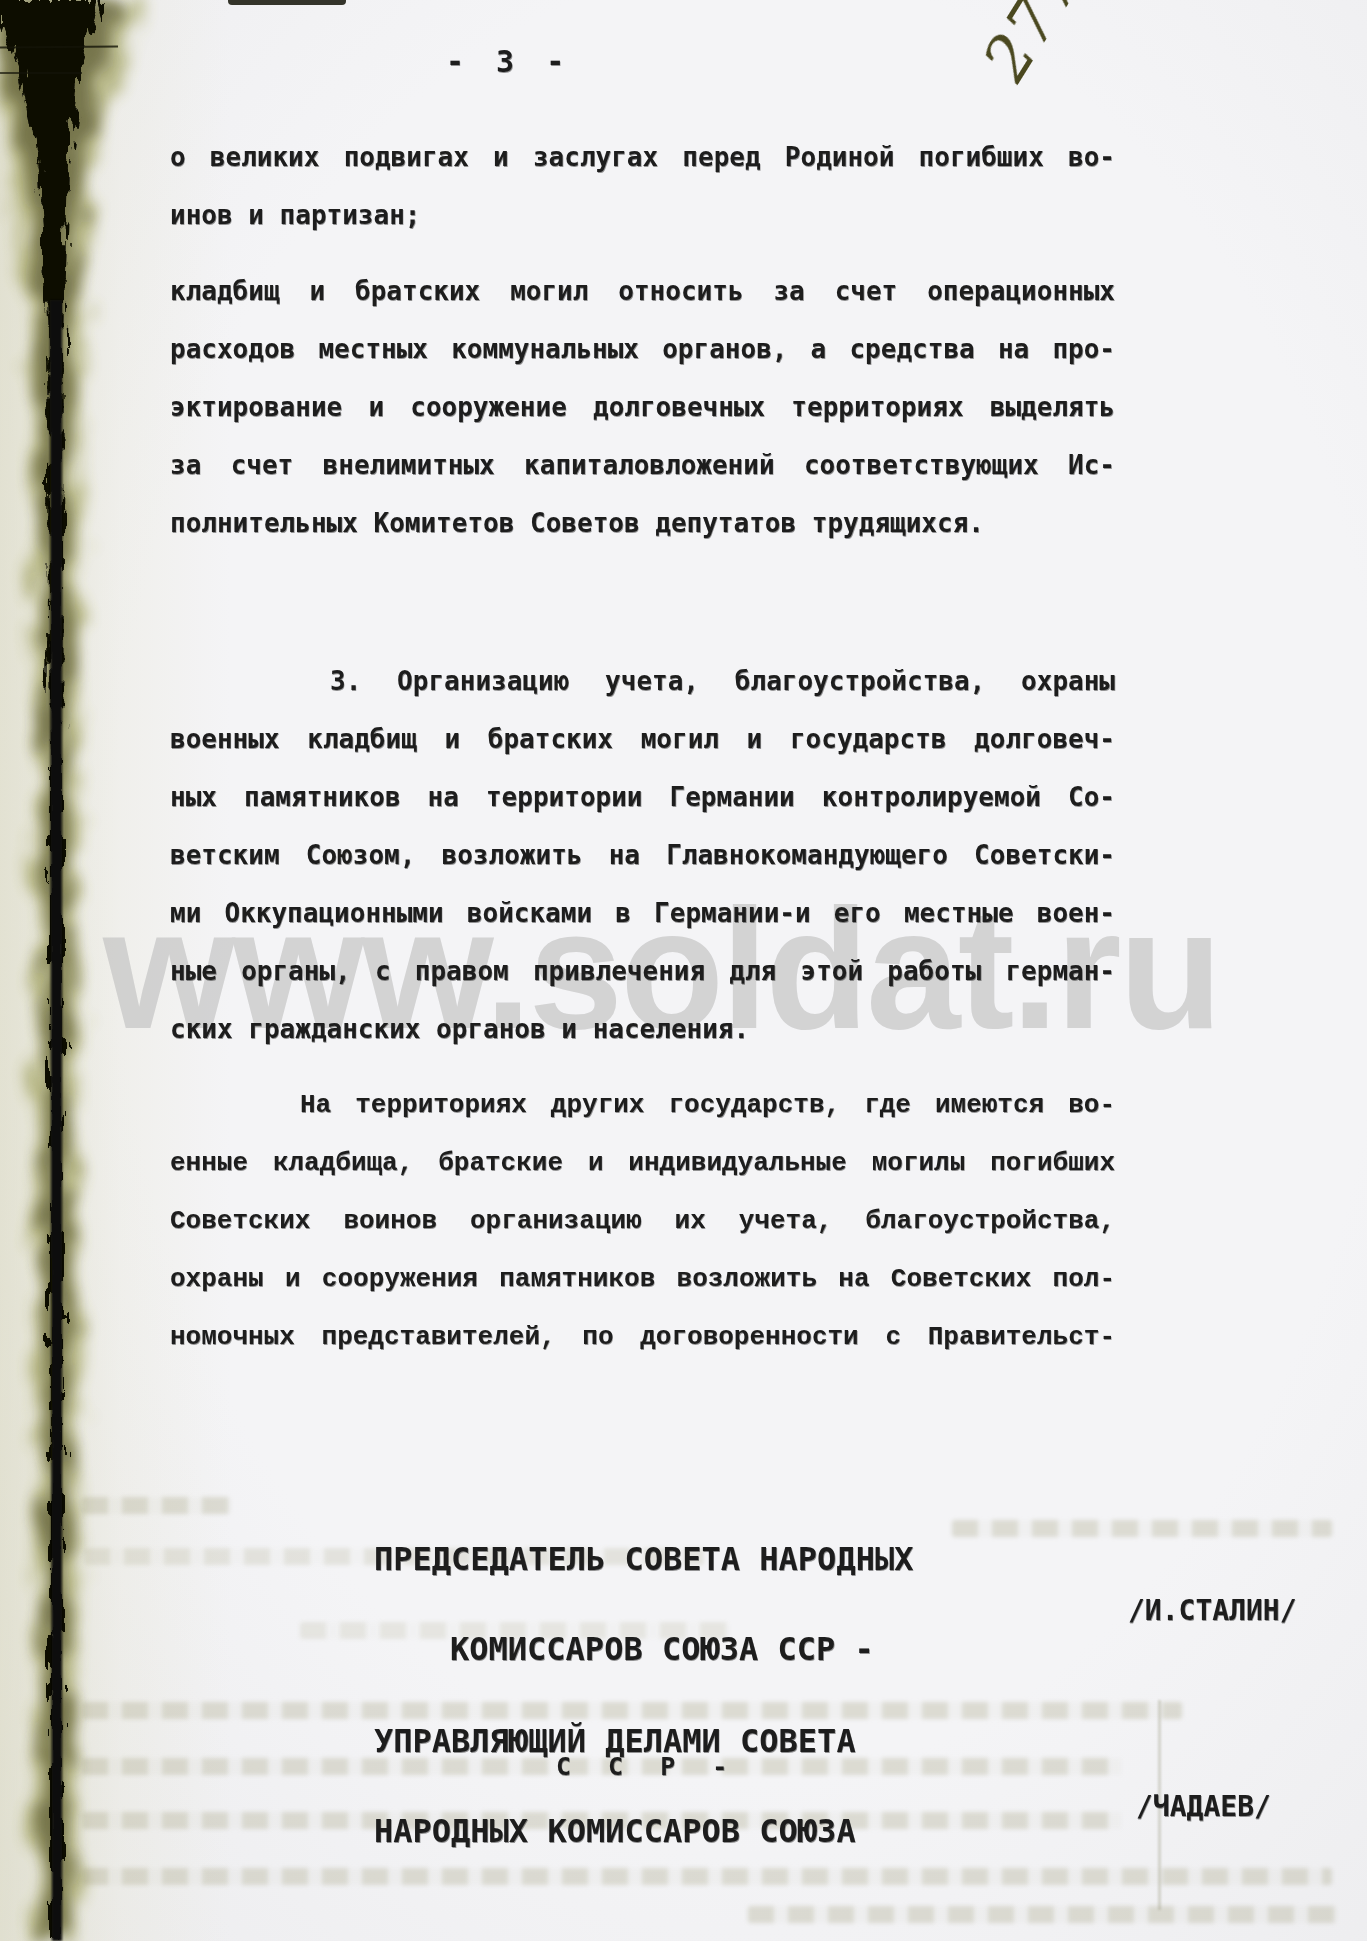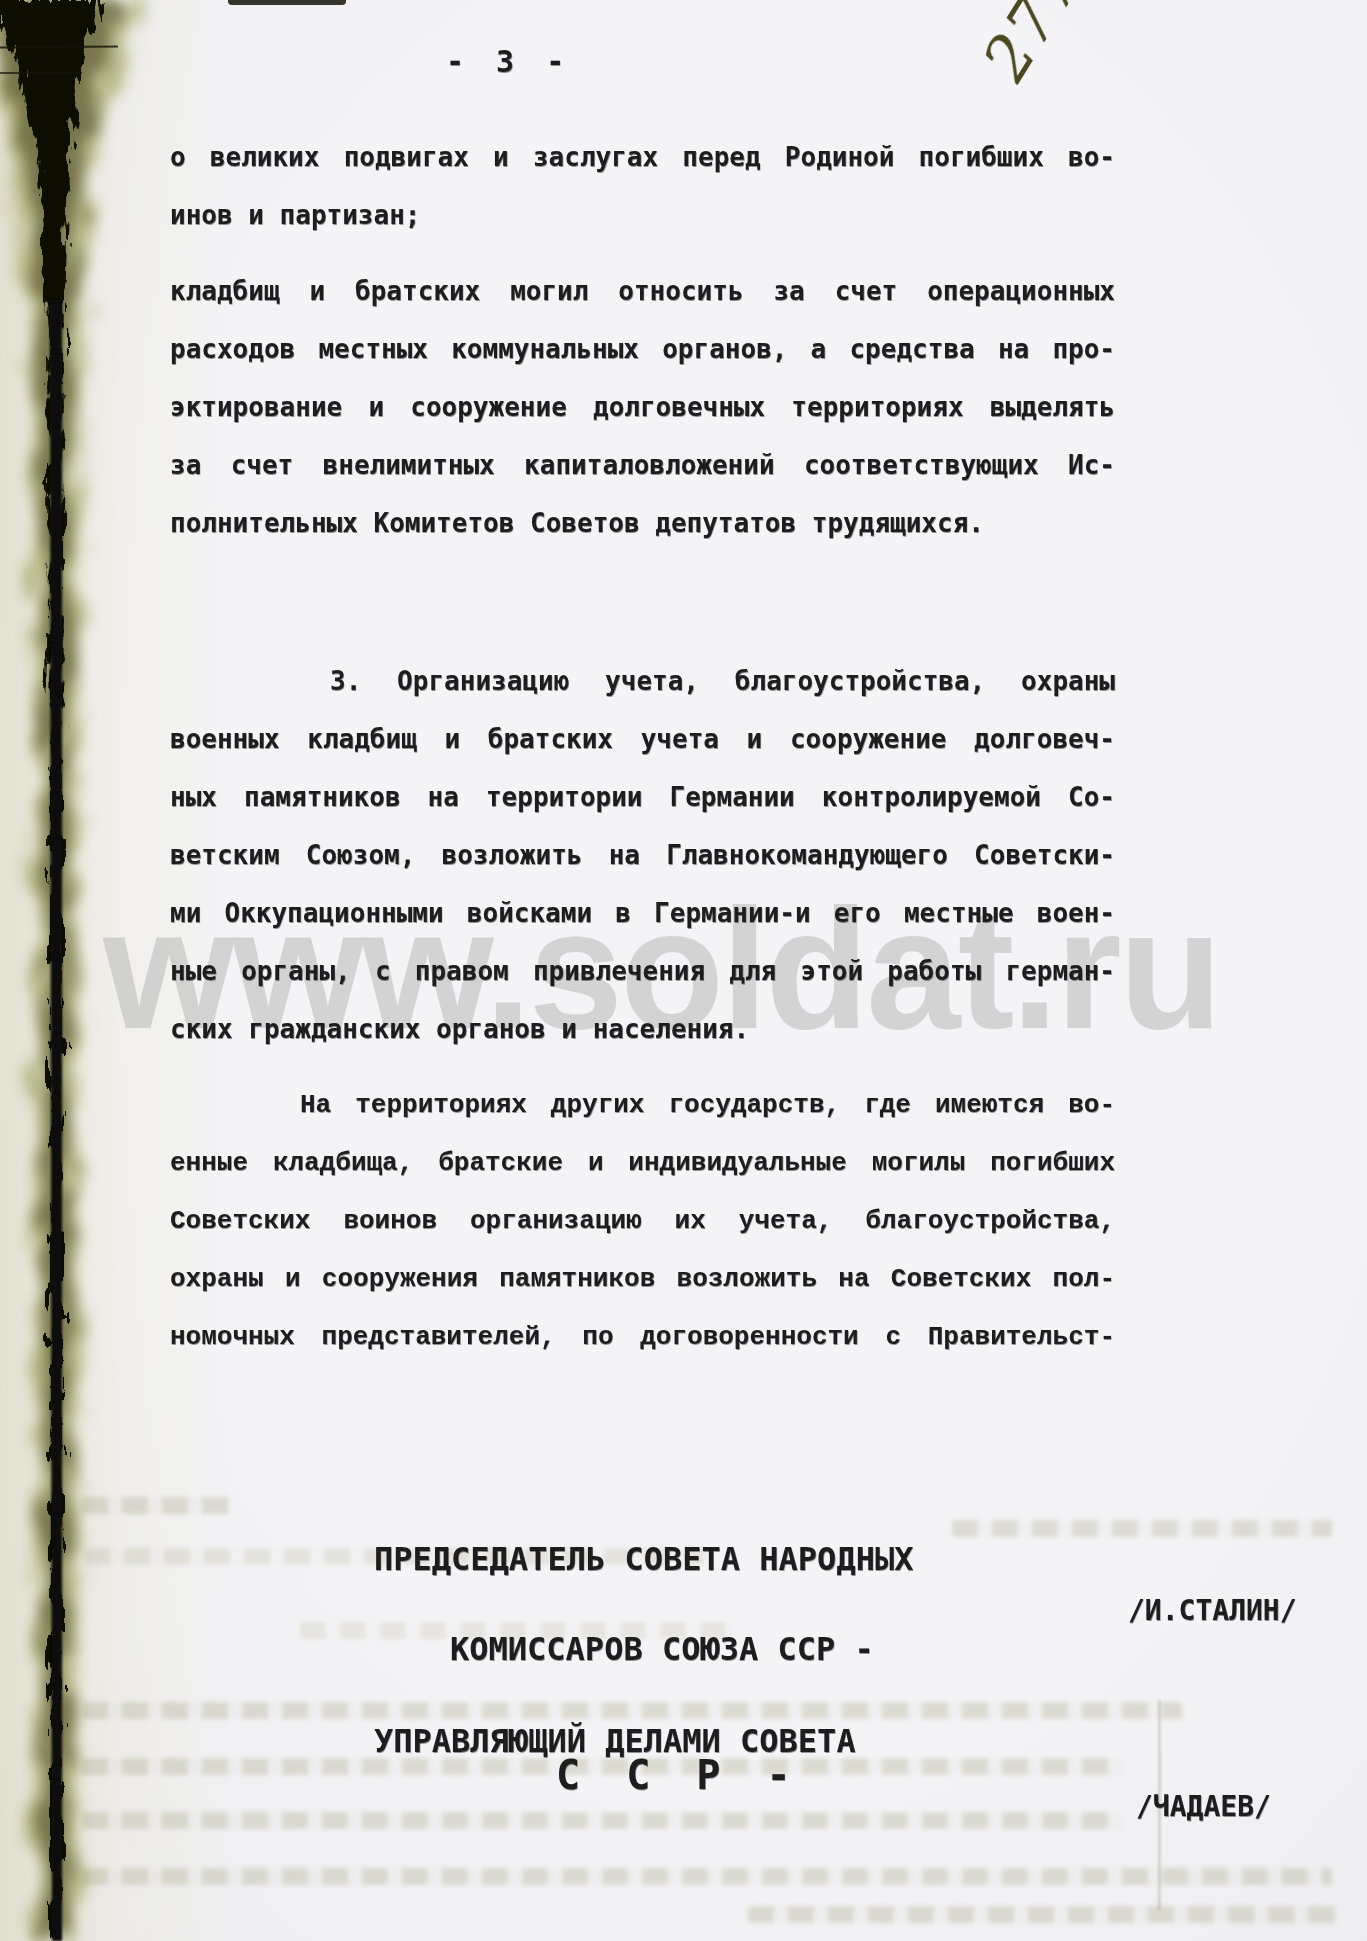--- a/index.html
+++ b/index.html
@@ -48,21 +48,21 @@
   .ind130{padding-left:130px;}
   .p1{top:128px;}
   .p2{top:262px;}
   .p3{top:652px;}
   .p4{top:1076px;font-family:Liberation Mono, monospace;}
   
   .sig{position:absolute;left:374px;font-size:32px;line-height:30px;white-space:pre;z-index:4;}
   .sig1{top:1484px;}
   .sig2{top:1666px;}
   .sig .ind75{padding-left:76px;}
-  .ssr{position:absolute;left:556px;top:1752px;font-size:40px;letter-spacing:11px;white-space:pre;z-index:4;}
+  .ssr{position:absolute;left:556px;top:1752px;font-size:25px;letter-spacing:11px;white-space:pre;z-index:4;}
   .signame{position:absolute;font-size:28px;white-space:pre;z-index:4;}
   .stalin{left:1128px;top:1594px;}
   .chadaev{left:1136px;top:1790px;}
   
   .ghost{
     position:absolute;height:17px;z-index:2;
     background:repeating-linear-gradient(90deg, rgba(158,156,120,0.28) 0 26px, rgba(158,156,120,0.04) 26px 40px);
     filter:blur(2px);border-radius:3px;
   }
   .gv{position:absolute;width:3px;background:rgba(140,140,110,0.30);filter:blur(1px);z-index:2;}
@@ -113,21 +113,21 @@
   <div class="para p2 ink">
     <div class="line fill">кладбищ и братских могил относить за счет операционных</div>
     <div class="line fill">расходов местных коммунальных органов, а средства на про-</div>
     <div class="line fill">эктирование и сооружение долговечных территориях выделять</div>
     <div class="line fill">за счет внелимитных капиталовложений соответствующих Ис-</div>
     <div class="line">полнительных Комитетов Советов депутатов трудящихся.</div>
   </div>
 
   <div class="para p3 ink">
     <div class="line fill ind160">3. Организацию учета, благоустройства, охраны</div>
-    <div class="line fill">военных кладбищ и братских учета и сооружение долговеч-</div>
+    <div class="line fill">военных кладбищ и братских могил и государств долговеч-</div>
     <div class="line fill">ных памятников на территории Германии контролируемой Со-</div>
     <div class="line fill">ветским Союзом, возложить на Главнокомандующего Советски-</div>
     <div class="line fill">ми Оккупационными войсками в Германии-и его местные воен-</div>
     <div class="line fill">ные органы, с правом привлечения для этой работы герман-</div>
     <div class="line">ских гражданских органов и населения.</div>
   </div>
 
   <div class="para p4 ink">
     <div class="line fill ind130">На территориях других государств, где имеются во-</div>
     <div class="line fill">енные кладбища, братские и индивидуальные могилы погибших</div>
@@ -137,20 +137,21 @@
   </div>
 
   <div class="sig sig1 ink">
     <div>ПРЕДСЕДАТЕЛЬ СОВЕТА НАРОДНЫХ</div>
     <div class="ind75">КОМИССАРОВ СОЮЗА ССР -</div>
   </div>
   <div class="signame stalin ink">/И.СТАЛИН/</div>
 
   <div class="sig sig2 ink">
     <div>УПРАВЛЯЮЩИЙ ДЕЛАМИ СОВЕТА</div>
+    <div>НАРОДНЫХ КОМИССАРОВ СОЮЗА</div>
   </div>
   <div class="ssr ink">С С Р -</div>
   <div class="signame chadaev ink">/ЧАДАЕВ/</div>
 
   <div class="ghost" style="left:82px;top:1497px;width:150px"></div>
   <div class="ghost" style="left:952px;top:1520px;width:380px"></div>
   <div class="ghost" style="left:84px;top:1548px;width:620px;opacity:.7"></div>
   <div class="ghost" style="left:300px;top:1622px;width:430px;opacity:.6"></div>
   <div class="ghost" style="left:82px;top:1702px;width:1100px"></div>
   <div class="ghost" style="left:82px;top:1758px;width:1040px"></div>

